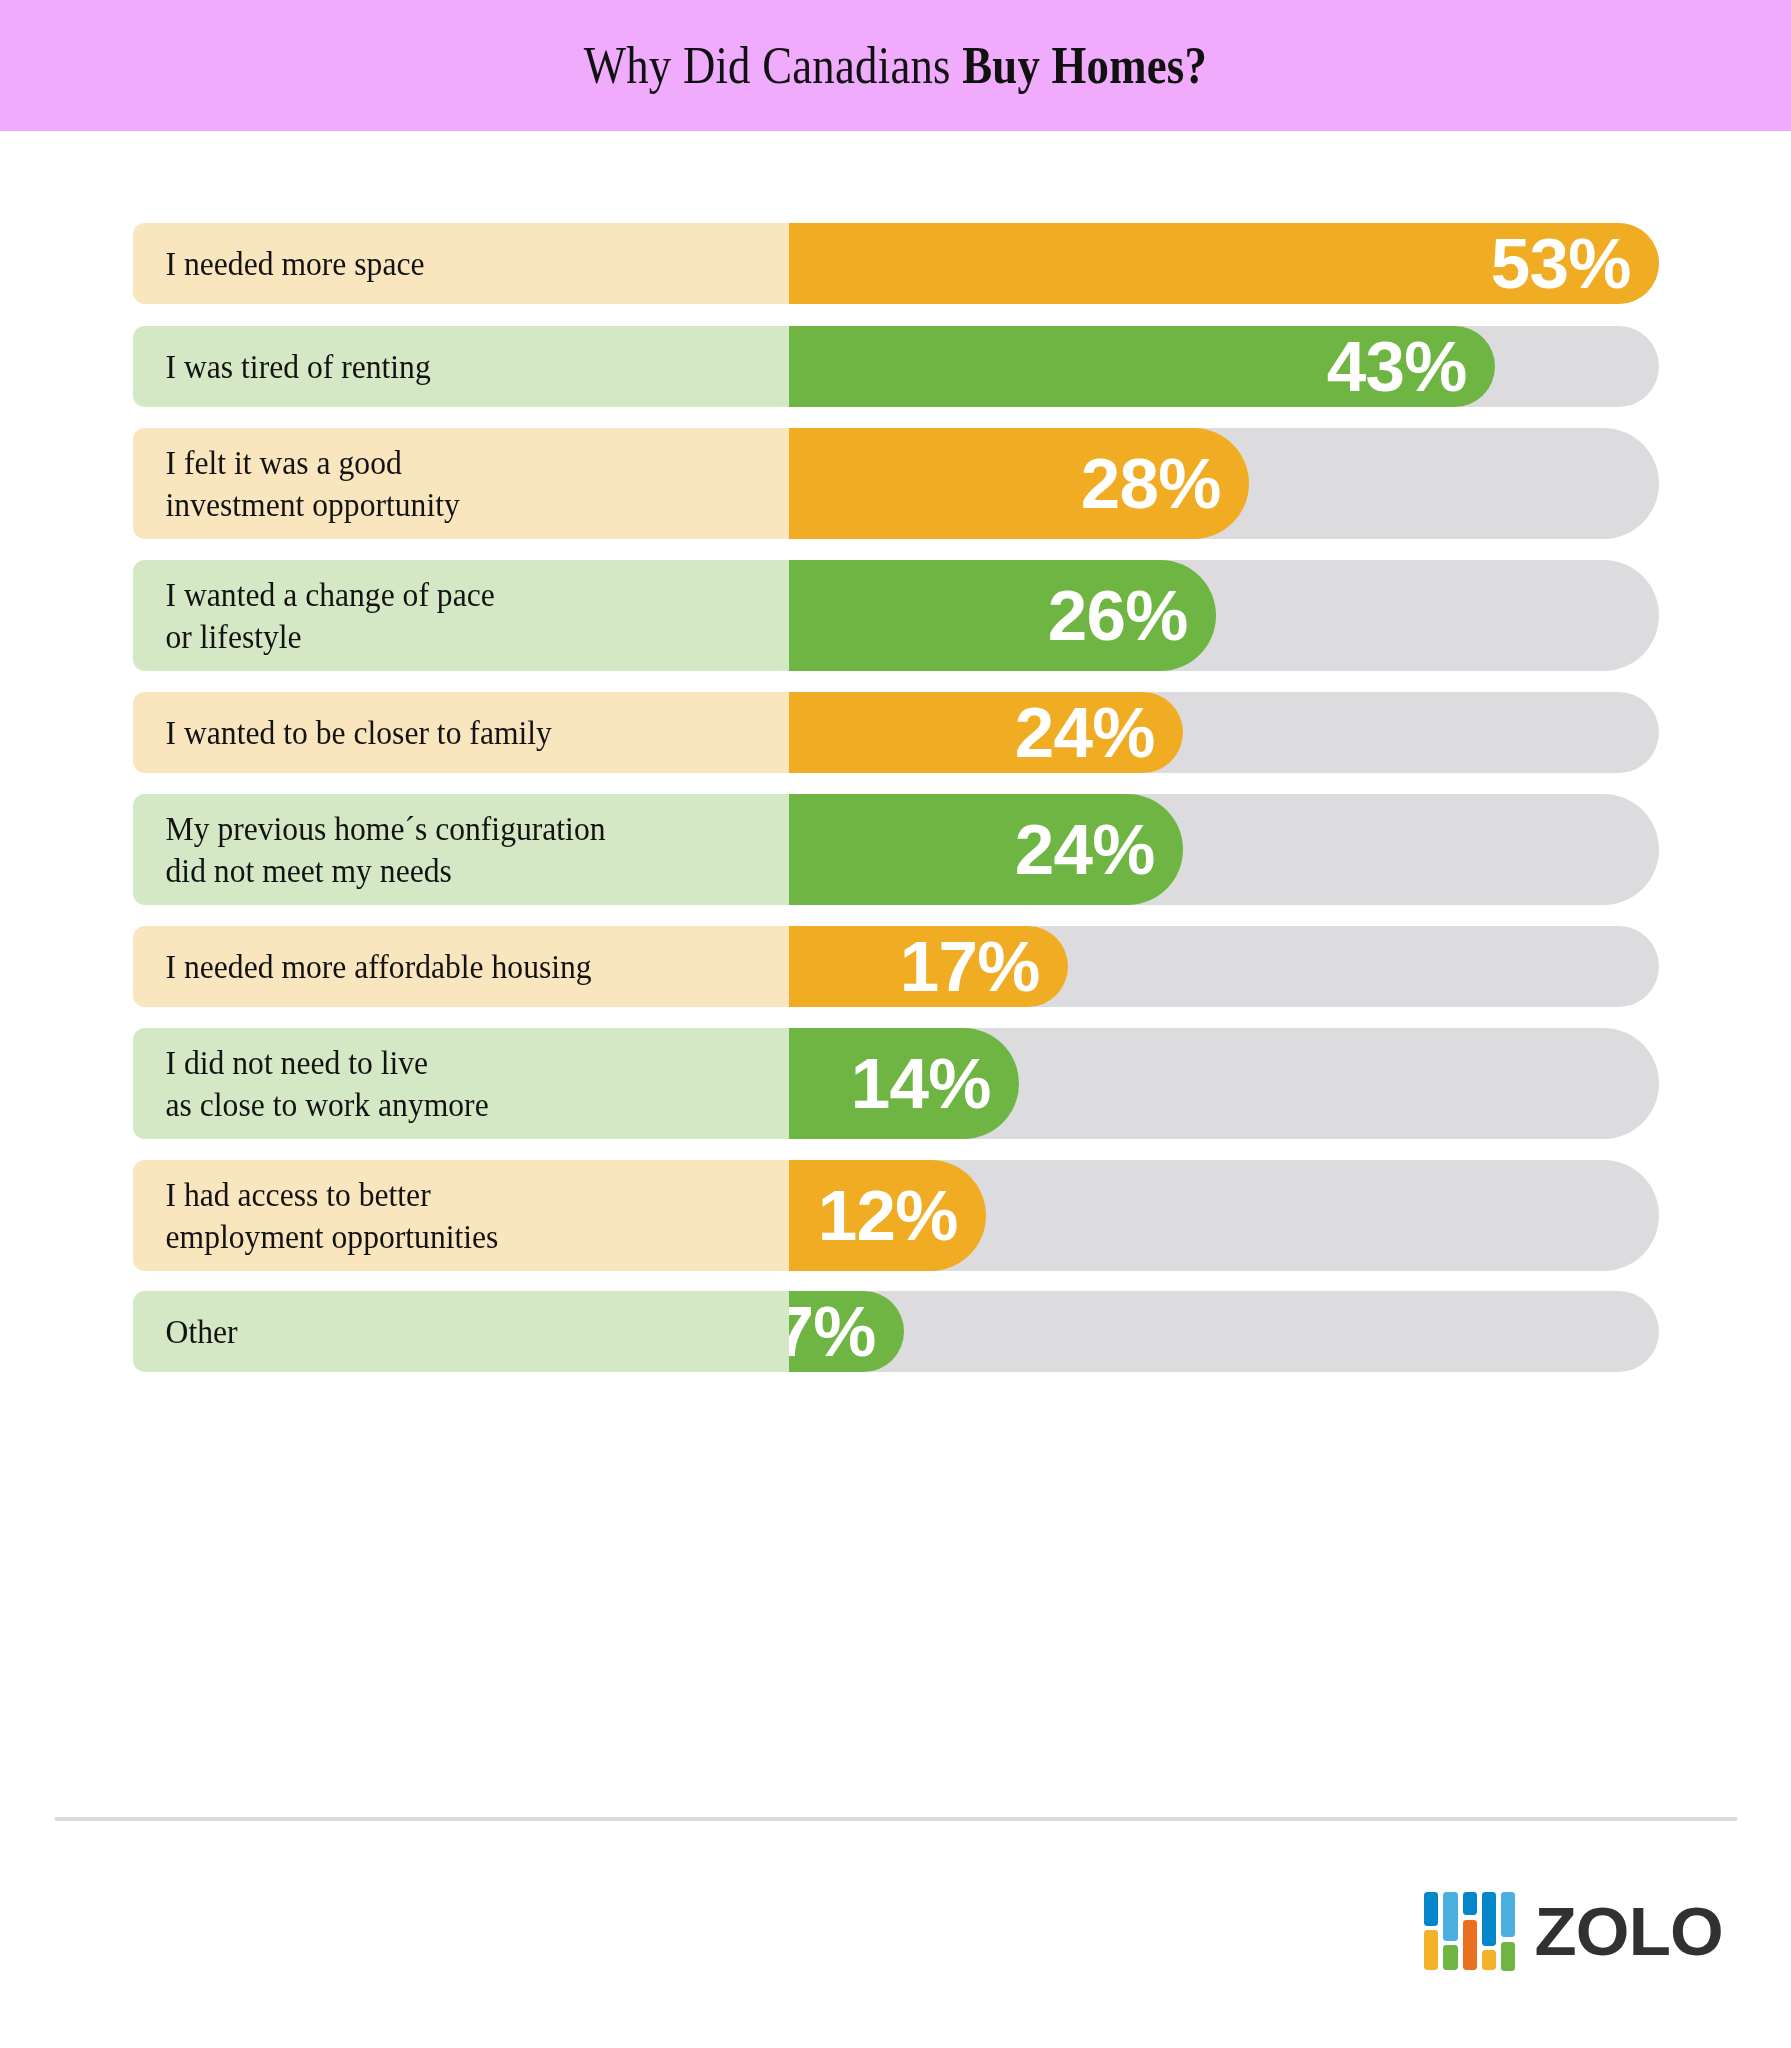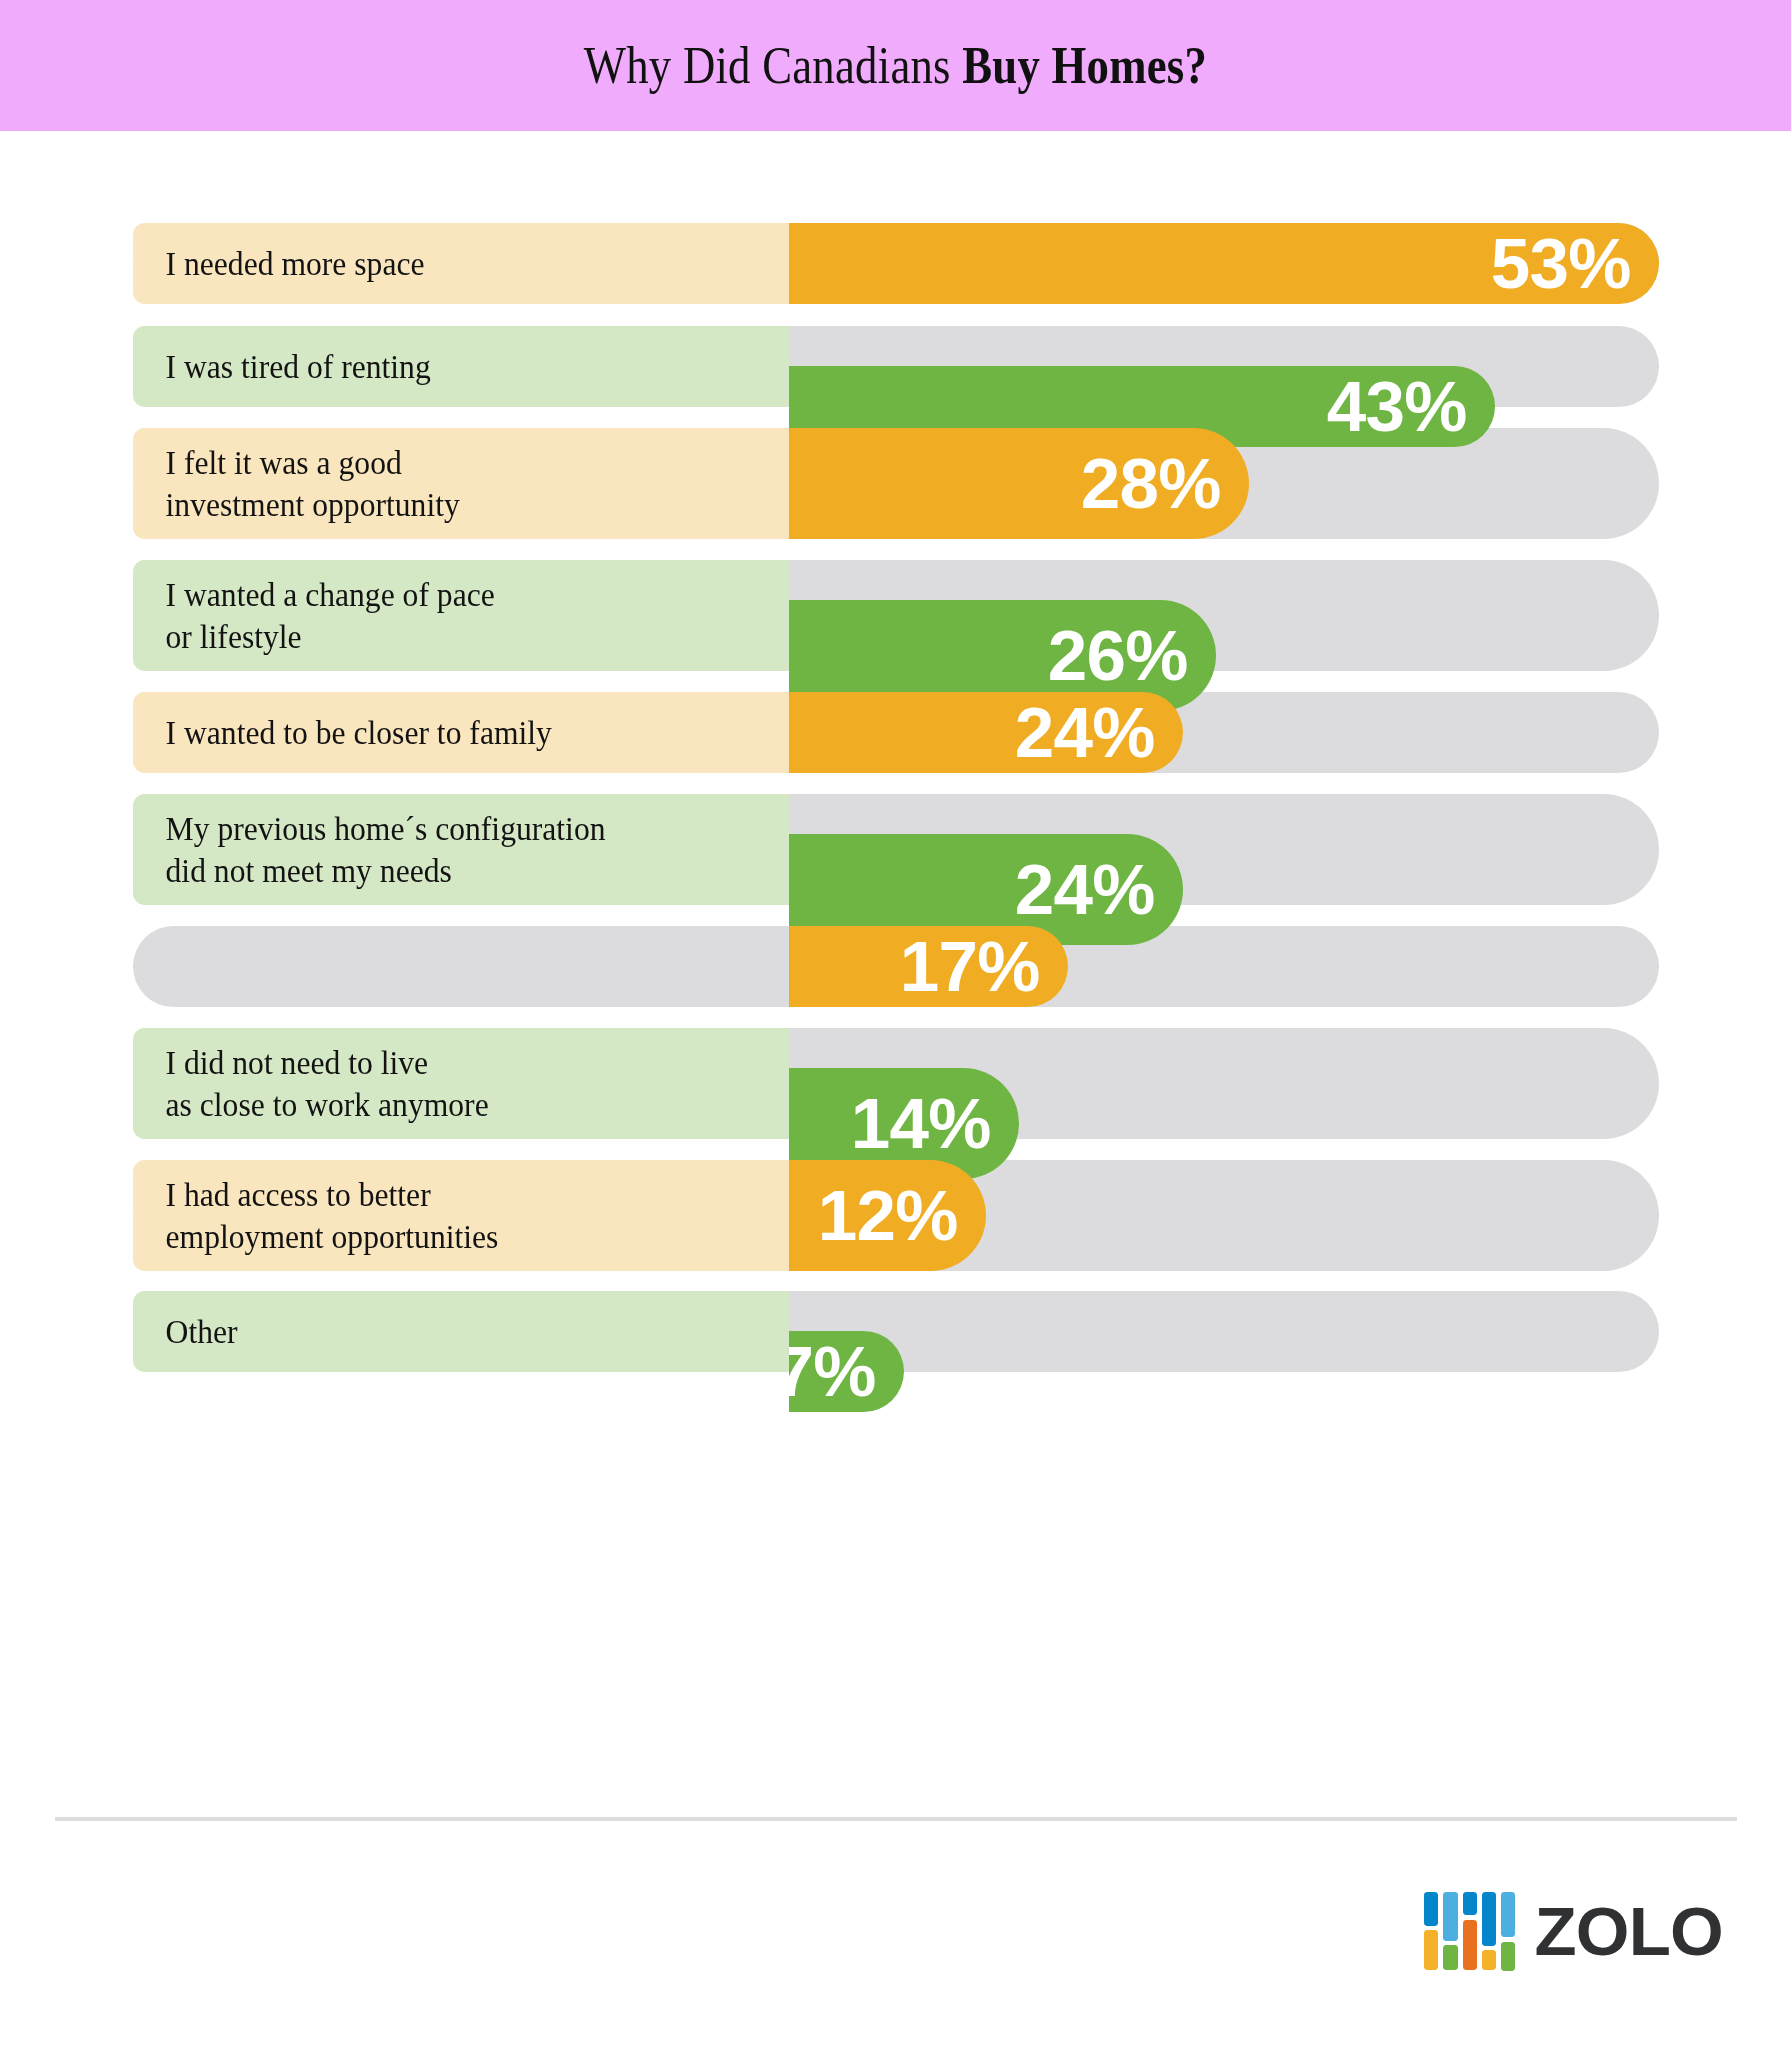--- a/index.html
+++ b/index.html
@@ -95,21 +95,21 @@
     left: 656px;    
     top: 0;
     height: 100%;
     border-radius: 0 838px 838px 0;
     z-index: 2;
     display: flex;
     align-items: center;
     justify-content: flex-end;
   }
   .row.orange .fill { background: #f0ad23; }
-  .row.green  .fill { background: #6fb544; margin-top: 40px; }
+  .row.green  .fill { background: #6fb544; }
   .row.full .fill { border-radius: 0 838px 838px 0; }
 
   .pct {
     font-family: "Liberation Sans", sans-serif;
     font-weight: bold;
     font-size: 71px;
     color: #ffffff;
     padding-right: 28.5px;
     letter-spacing: -0.8px;
     white-space: nowrap;
@@ -215,20 +215,23 @@
       <div class="label-pane">
         <div class="label-text">My previous home´s configuration
 did not meet my needs</div>
       </div>
     </div>
     <div class="row orange" style="top: 795px; height: 81px;">
       <div class="track"></div>
       <div class="fill" style="width: 279px; align-items: flex-end;">
         <span class="pct">17%</span>
       </div>
+      <div class="label-pane">
+        <div class="label-text">I needed more affordable housing</div>
+      </div>
     </div>
     <div class="row green" style="top: 897px; height: 111px;">
       <div class="track"></div>
       <div class="fill" style="width: 230px;">
         <span class="pct">14%</span>
       </div>
       <div class="label-pane">
         <div class="label-text">I did not need to live
 as close to work anymore</div>
       </div>

